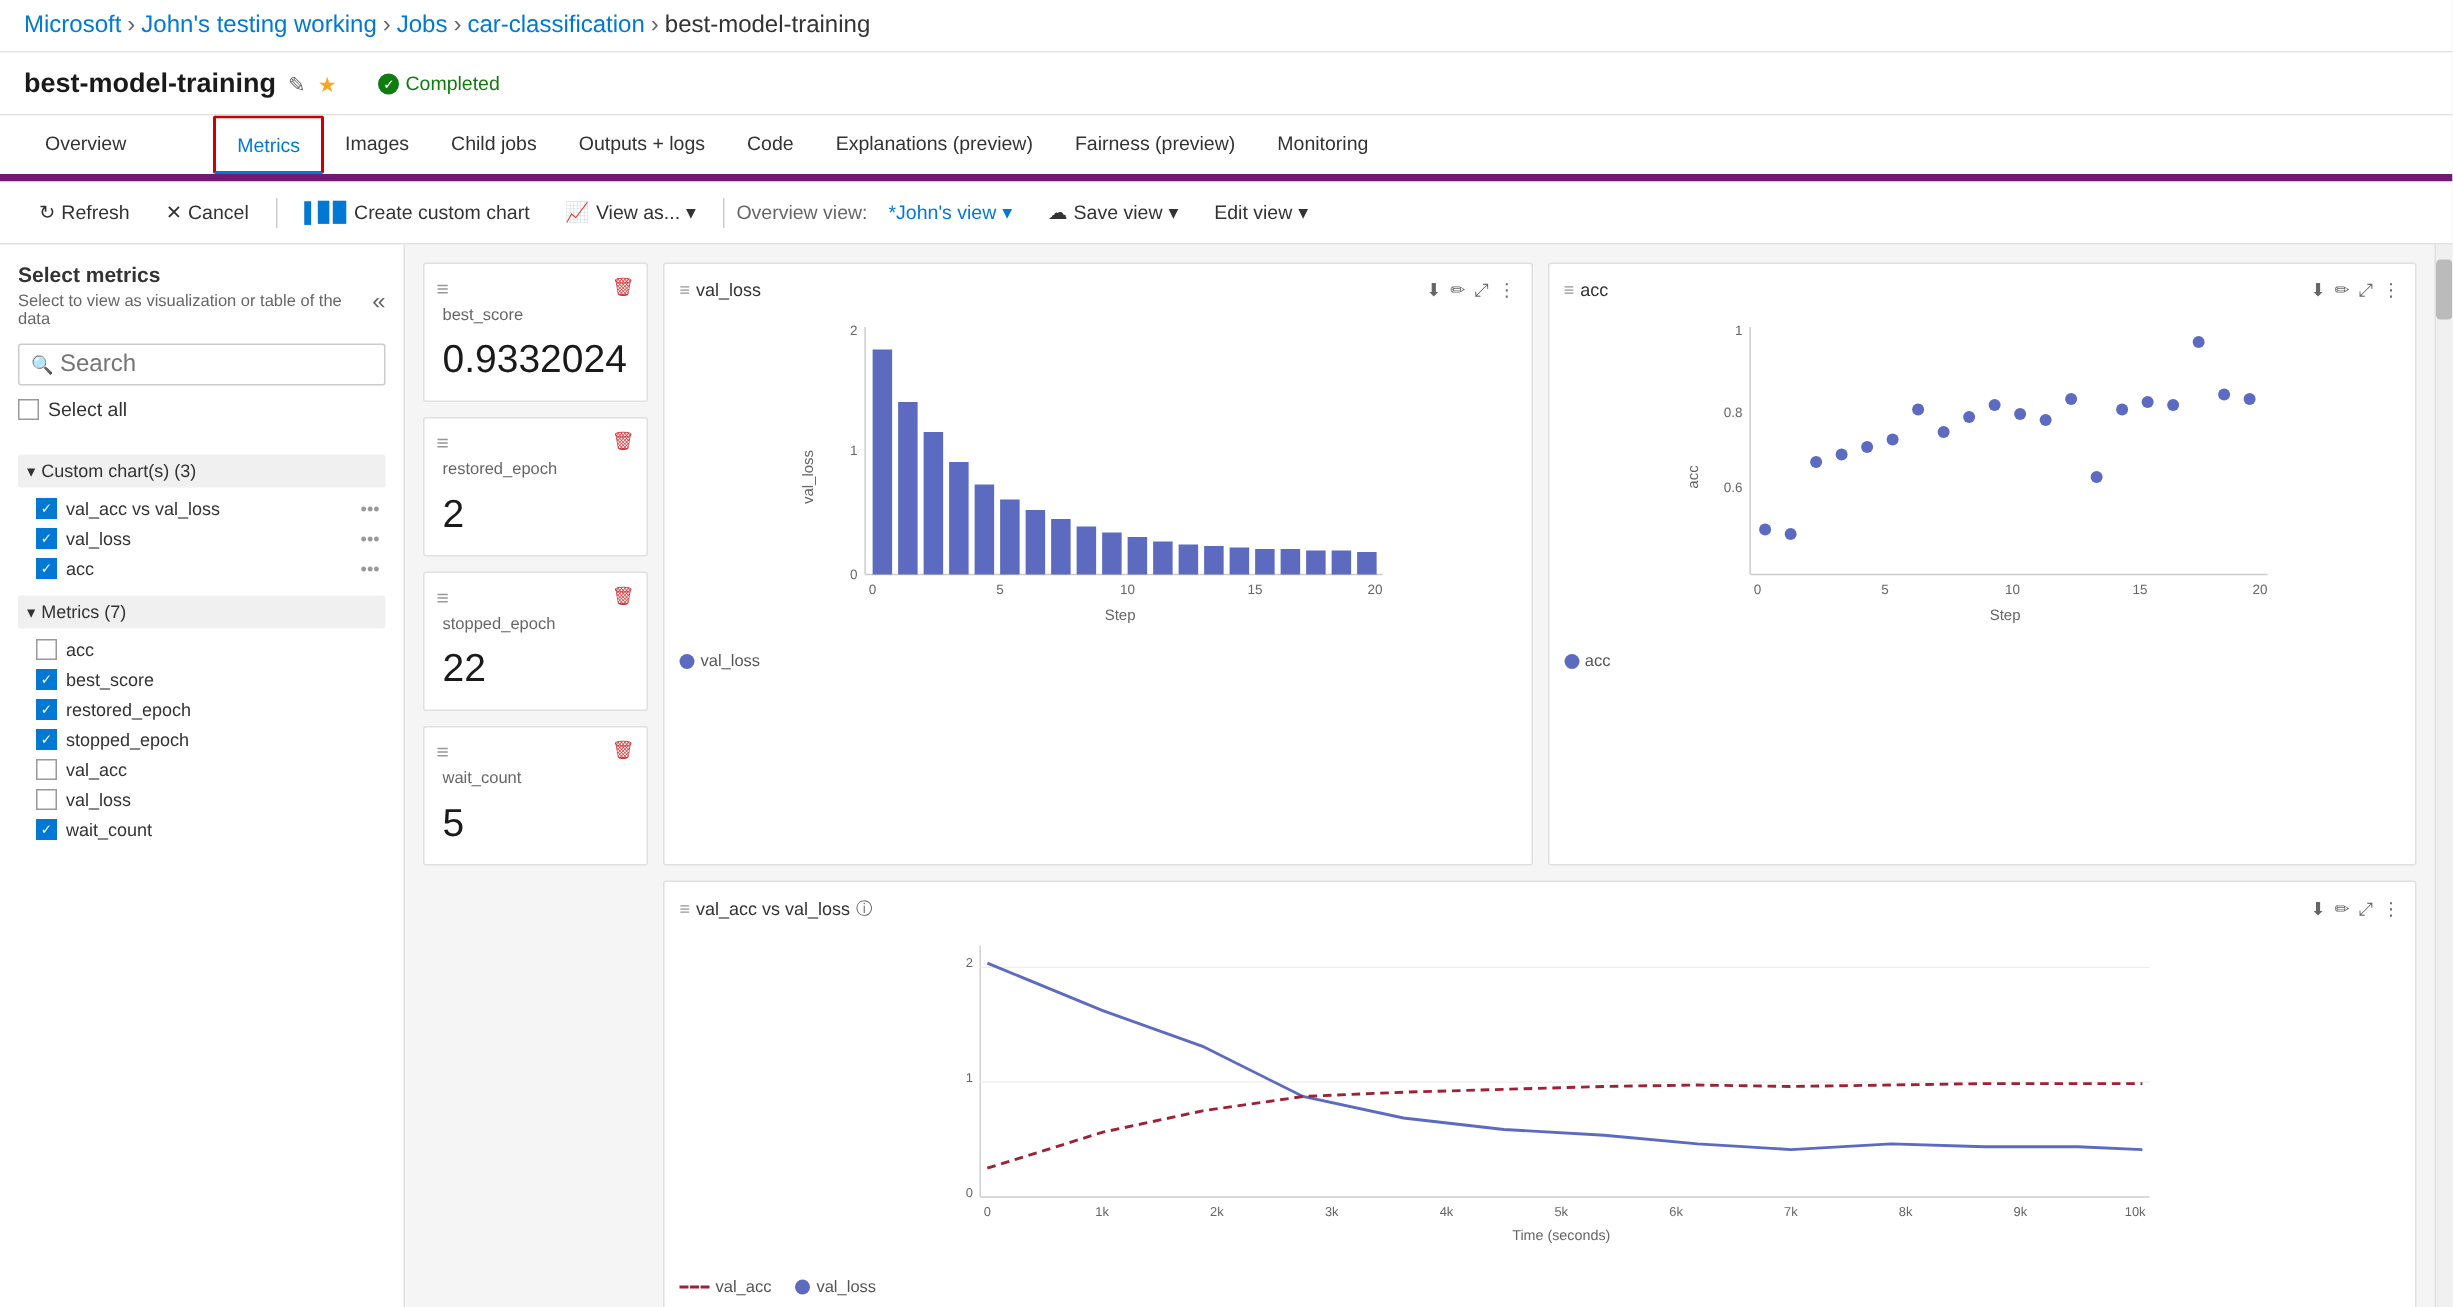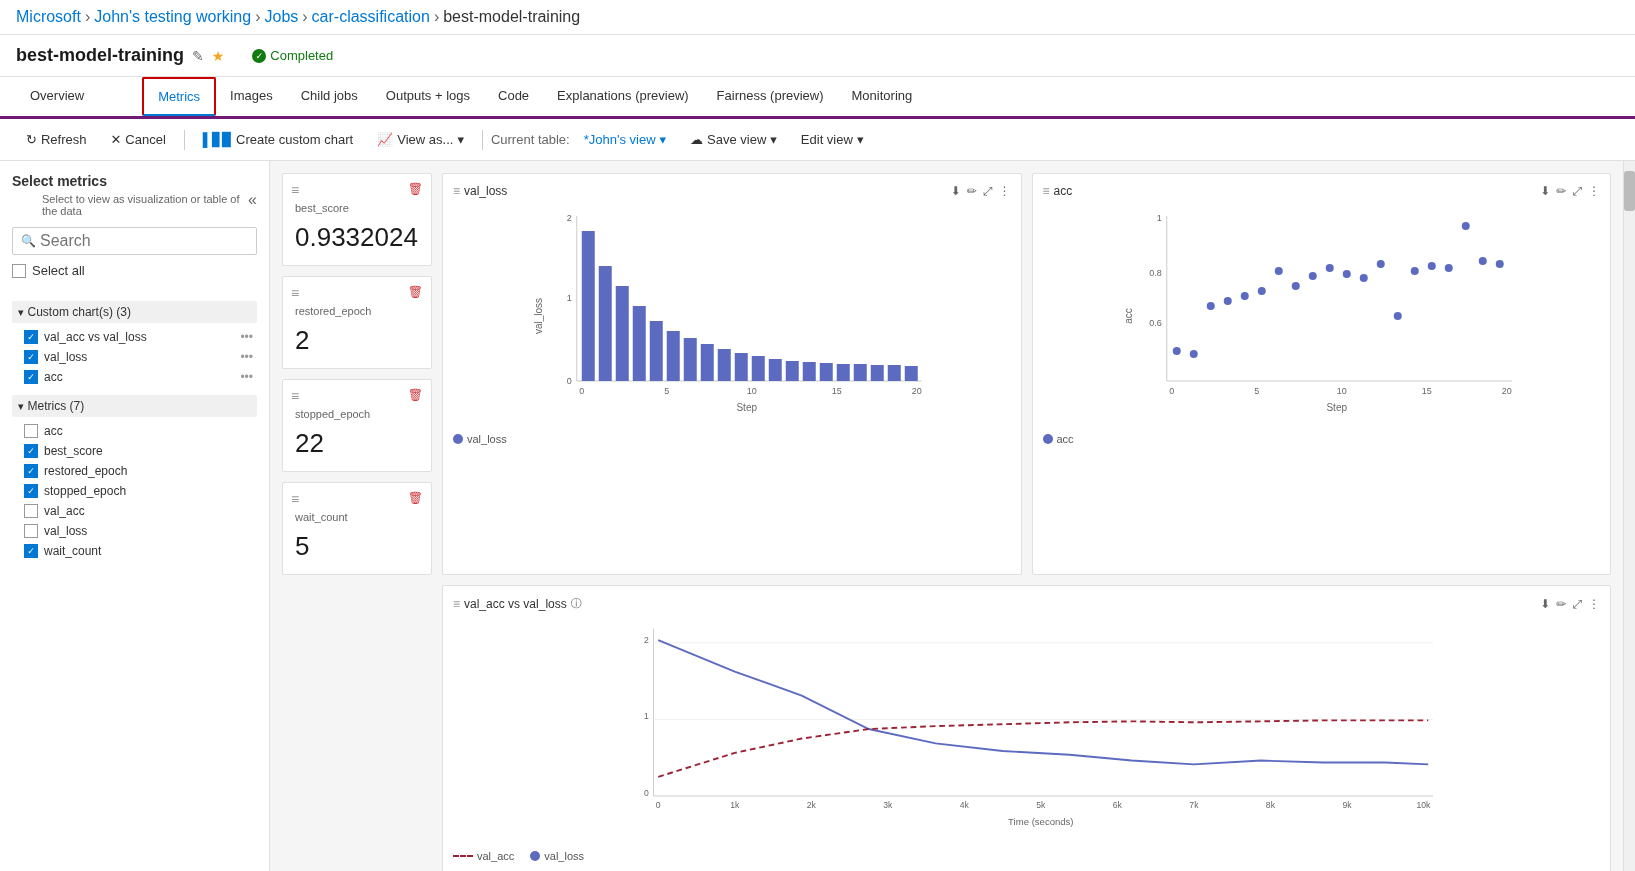--- a/index.html
+++ b/index.html
@@ -14,38 +14,38 @@
     
     .page-header { display: flex; align-items: center; padding: 10px 16px; background: #fff; border-bottom: 1px solid #e0e0e0; gap: 8px; }
     .page-title { font-size: 18px; font-weight: 600; color: #1a1a1a; }
     .edit-icon, .star-icon { cursor: pointer; color: #666; font-size: 14px; }
     .star-icon { color: #f5a623; }
     .status-badge { display: flex; align-items: center; gap: 4px; color: #107c10; font-size: 13px; padding-left: 20px; }
     .status-dot { width: 14px; height: 14px; background: #107c10; border-radius: 50%; display: flex; align-items: center; justify-content: center; }
     .status-dot::after { content: '✓'; color: white; font-size: 9px; }
 
     
-    .tab-bar { display: flex; align-items: center; padding: 0 16px; background: #fff; border-bottom: 3px solid #701a75; }
+    .tab-bar { display: flex; align-items: center; padding: 0 16px; background: #fff; border-bottom: 5px solid #701a75; }
     .tab { padding: 10px 14px; cursor: pointer; font-size: 13px; color: #333; border-bottom: 2px solid transparent; white-space: nowrap; }
     .tab.active { color: #0078d4; border-bottom: 2px solid #0078d4; font-weight: 500; margin-left: 44px; }
     .tab-active-box { border: 2px solid #c00; border-radius: 2px; }
 
     
     .toolbar { display: flex; align-items: center; padding: 8px 16px; background: #fff; border-bottom: 1px solid #e0e0e0; gap: 4px; }
     .toolbar-btn { display: flex; align-items: center; gap: 4px; padding: 5px 10px; cursor: pointer; font-size: 13px; color: #333; border: none; background: none; border-radius: 2px; }
     .toolbar-sep { width: 1px; height: 20px; background: #ccc; margin: 0 4px; }
     .current-view-label { font-size: 13px; color: #666; }
 
     
     .main-layout { display: flex; height: calc(871px - 120px); overflow: hidden; }
 
     
     .sidebar { width: 270px; min-width: 270px; background: #fff; border-right: 1px solid #e0e0e0; overflow-y: auto; padding: 12px; }
     .sidebar-title { font-size: 14px; font-weight: 600; margin-bottom: 4px; }
-    .sidebar-subtitle { font-size: 11px; color: #666; margin-bottom: 10px; margin-left: 30px; }
+    .sidebar-subtitle { font-size: 11px; color: #666; margin-bottom: 10px; }
     .search-box { display: flex; align-items: center; border: 1px solid #ccc; border-radius: 2px; padding: 4px 8px; margin-bottom: 8px; }
     .search-box input { border: none; outline: none; font-size: 12px; width: 100%; }
     .search-icon { color: #666; font-size: 12px; margin-right: 4px; }
     .select-all-row { display: flex; align-items: center; gap: 6px; margin-bottom: 23px; font-size: 13px; }
     .checkbox { width: 14px; height: 14px; border: 1px solid #999; cursor: pointer; display: flex; align-items: center; justify-content: center; }
     .checkbox.checked { background: #0078d4; border-color: #0078d4; color: white; font-size: 9px; }
 
     
     .group-header { display: flex; align-items: center; gap: 4px; padding: 4px 0; cursor: pointer; font-size: 12px; color: #333; background: #f0f0f0; padding: 4px 6px; border-radius: 2px; margin-bottom: 4px; }
     .group-items { padding-left: 8px; }
@@ -134,21 +134,21 @@
   <button class="toolbar-btn">
     <span style="color:#0078d4;">▌▊▉</span>
     <span>Create custom chart</span>
   </button>
   <button class="toolbar-btn">
     <span>📈</span>
     <span>View as...</span>
     <span>▾</span>
   </button>
   <div class="toolbar-sep"></div>
-  <span class="current-view-label">Current table:</span>
+  <span class="current-view-label">Overview view:</span>
   <button class="toolbar-btn" style="color:#0078d4;">
     <span>*John's view</span>
     <span>▾</span>
   </button>
   <button class="toolbar-btn">
     <span>☁</span>
     <span>Save view</span>
     <span>▾</span>
   </button>
   <button class="toolbar-btn">

